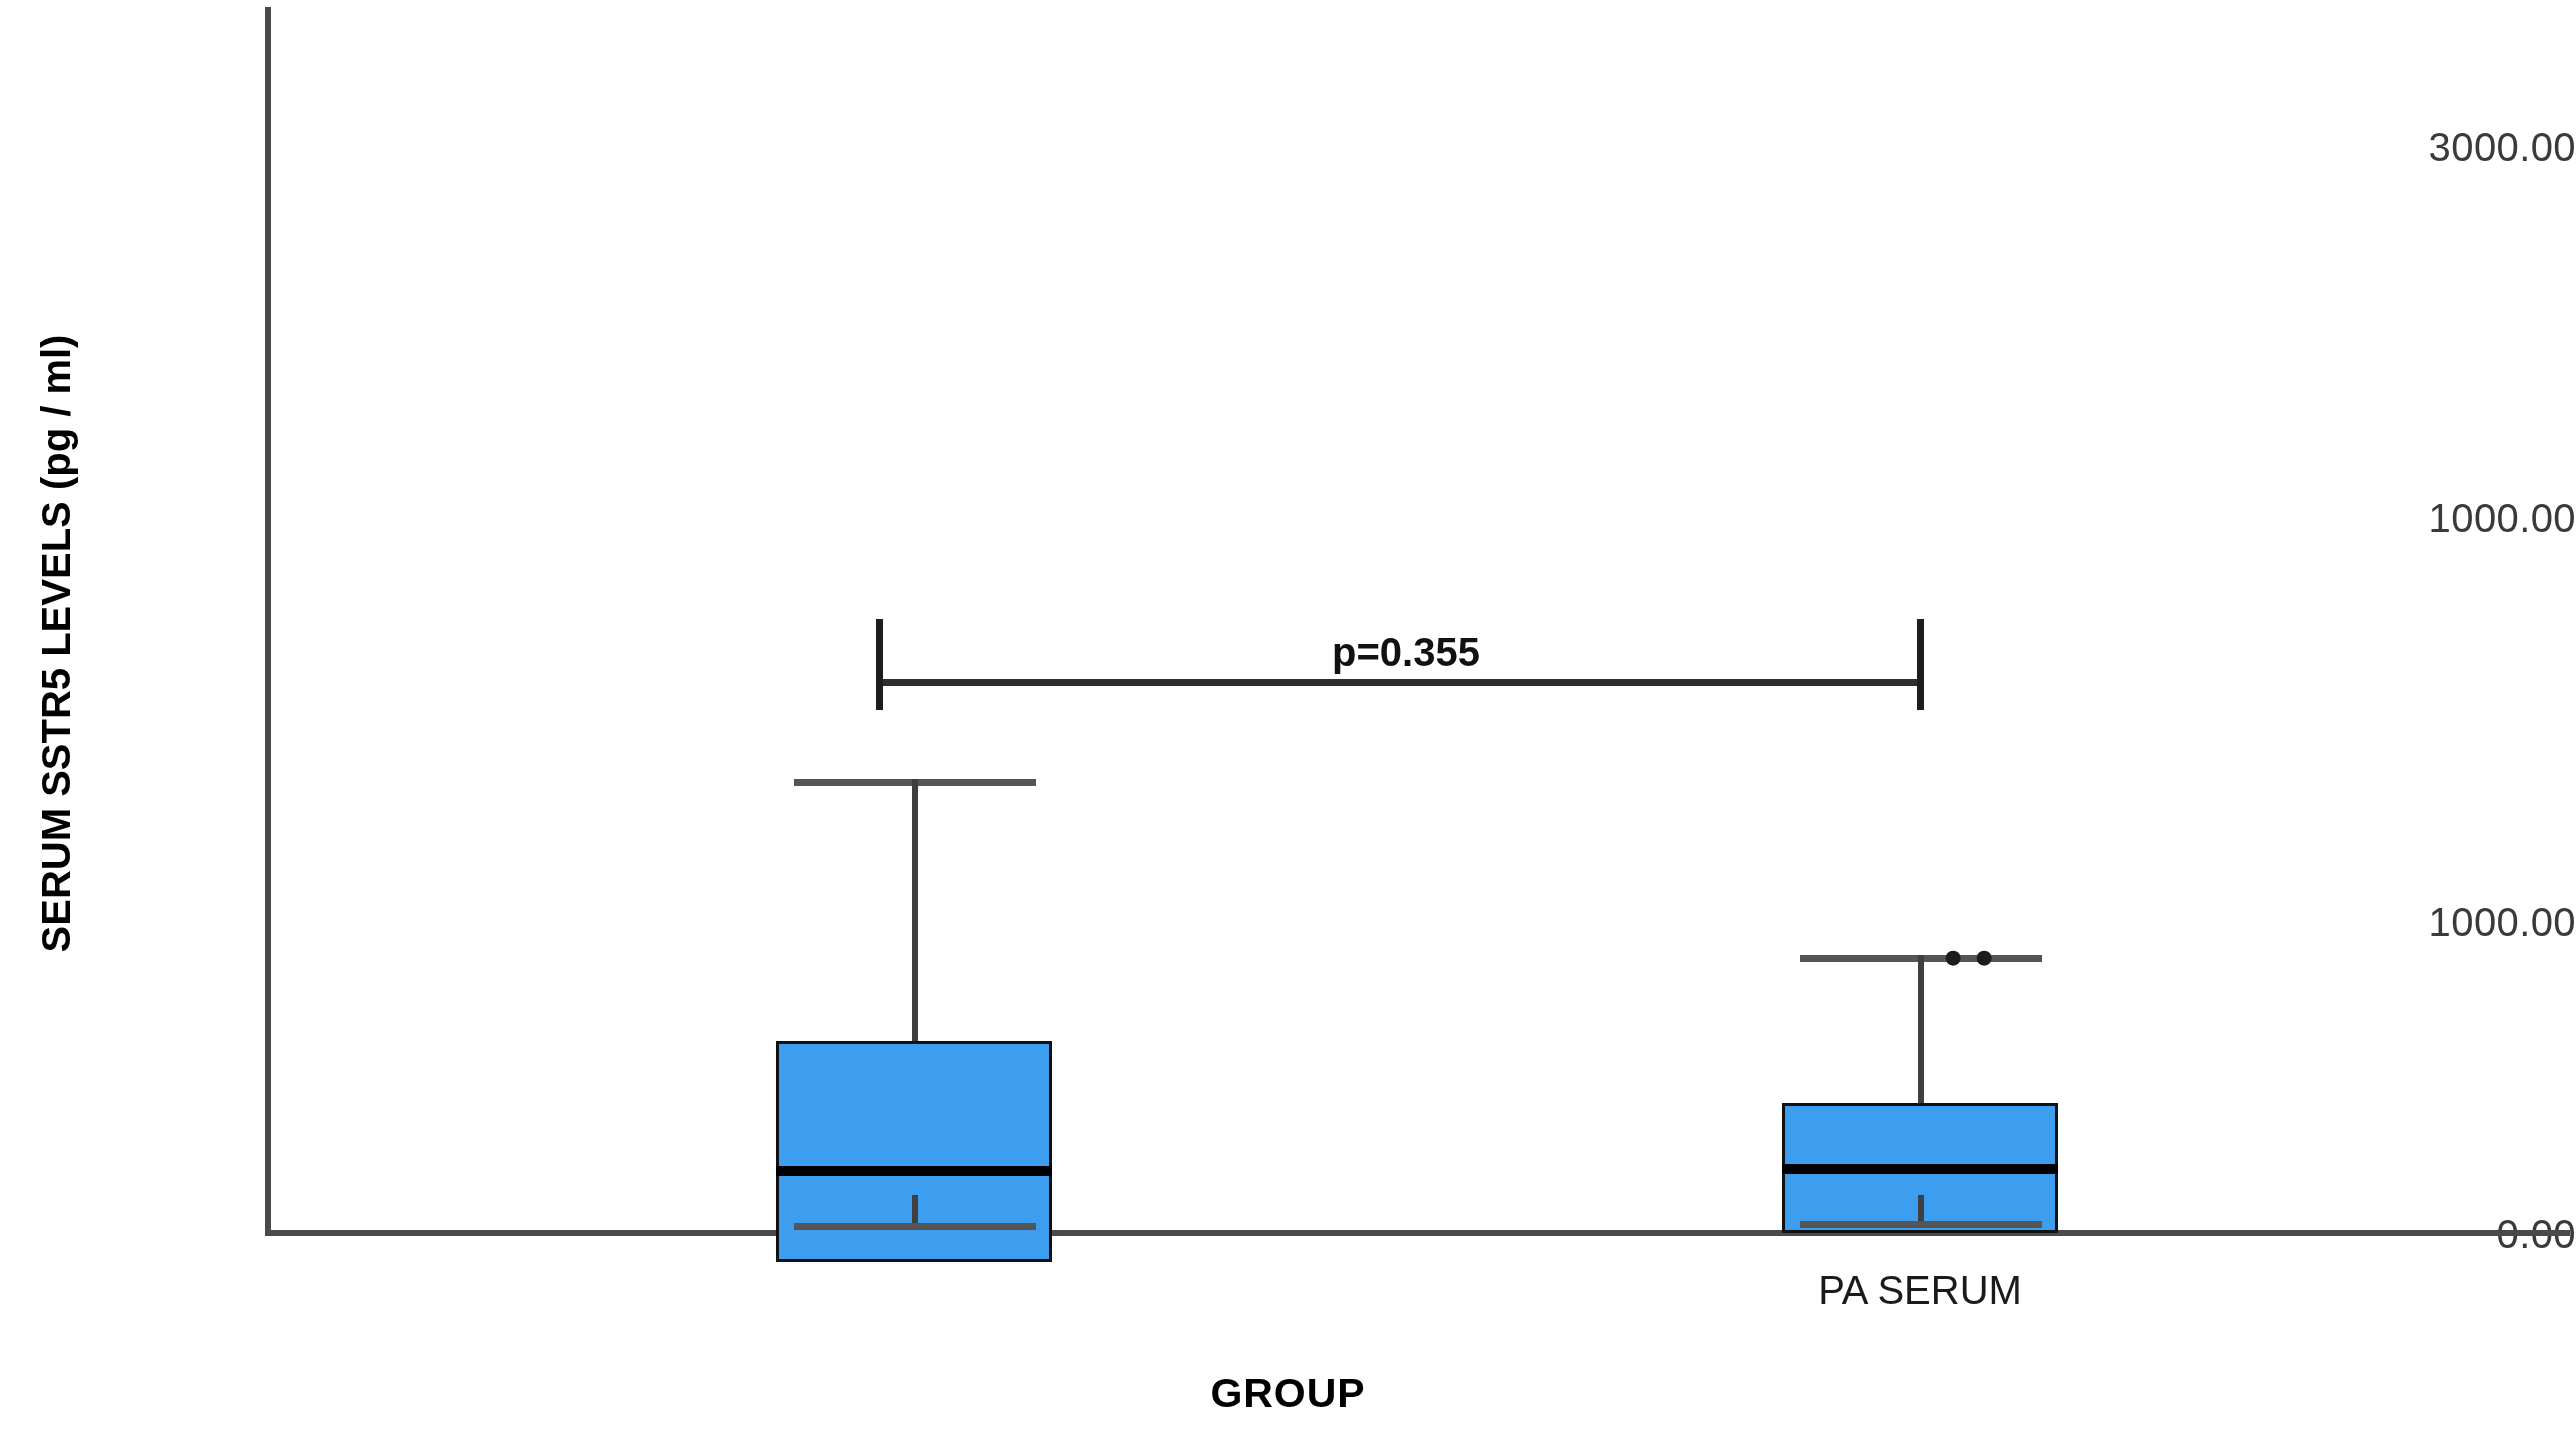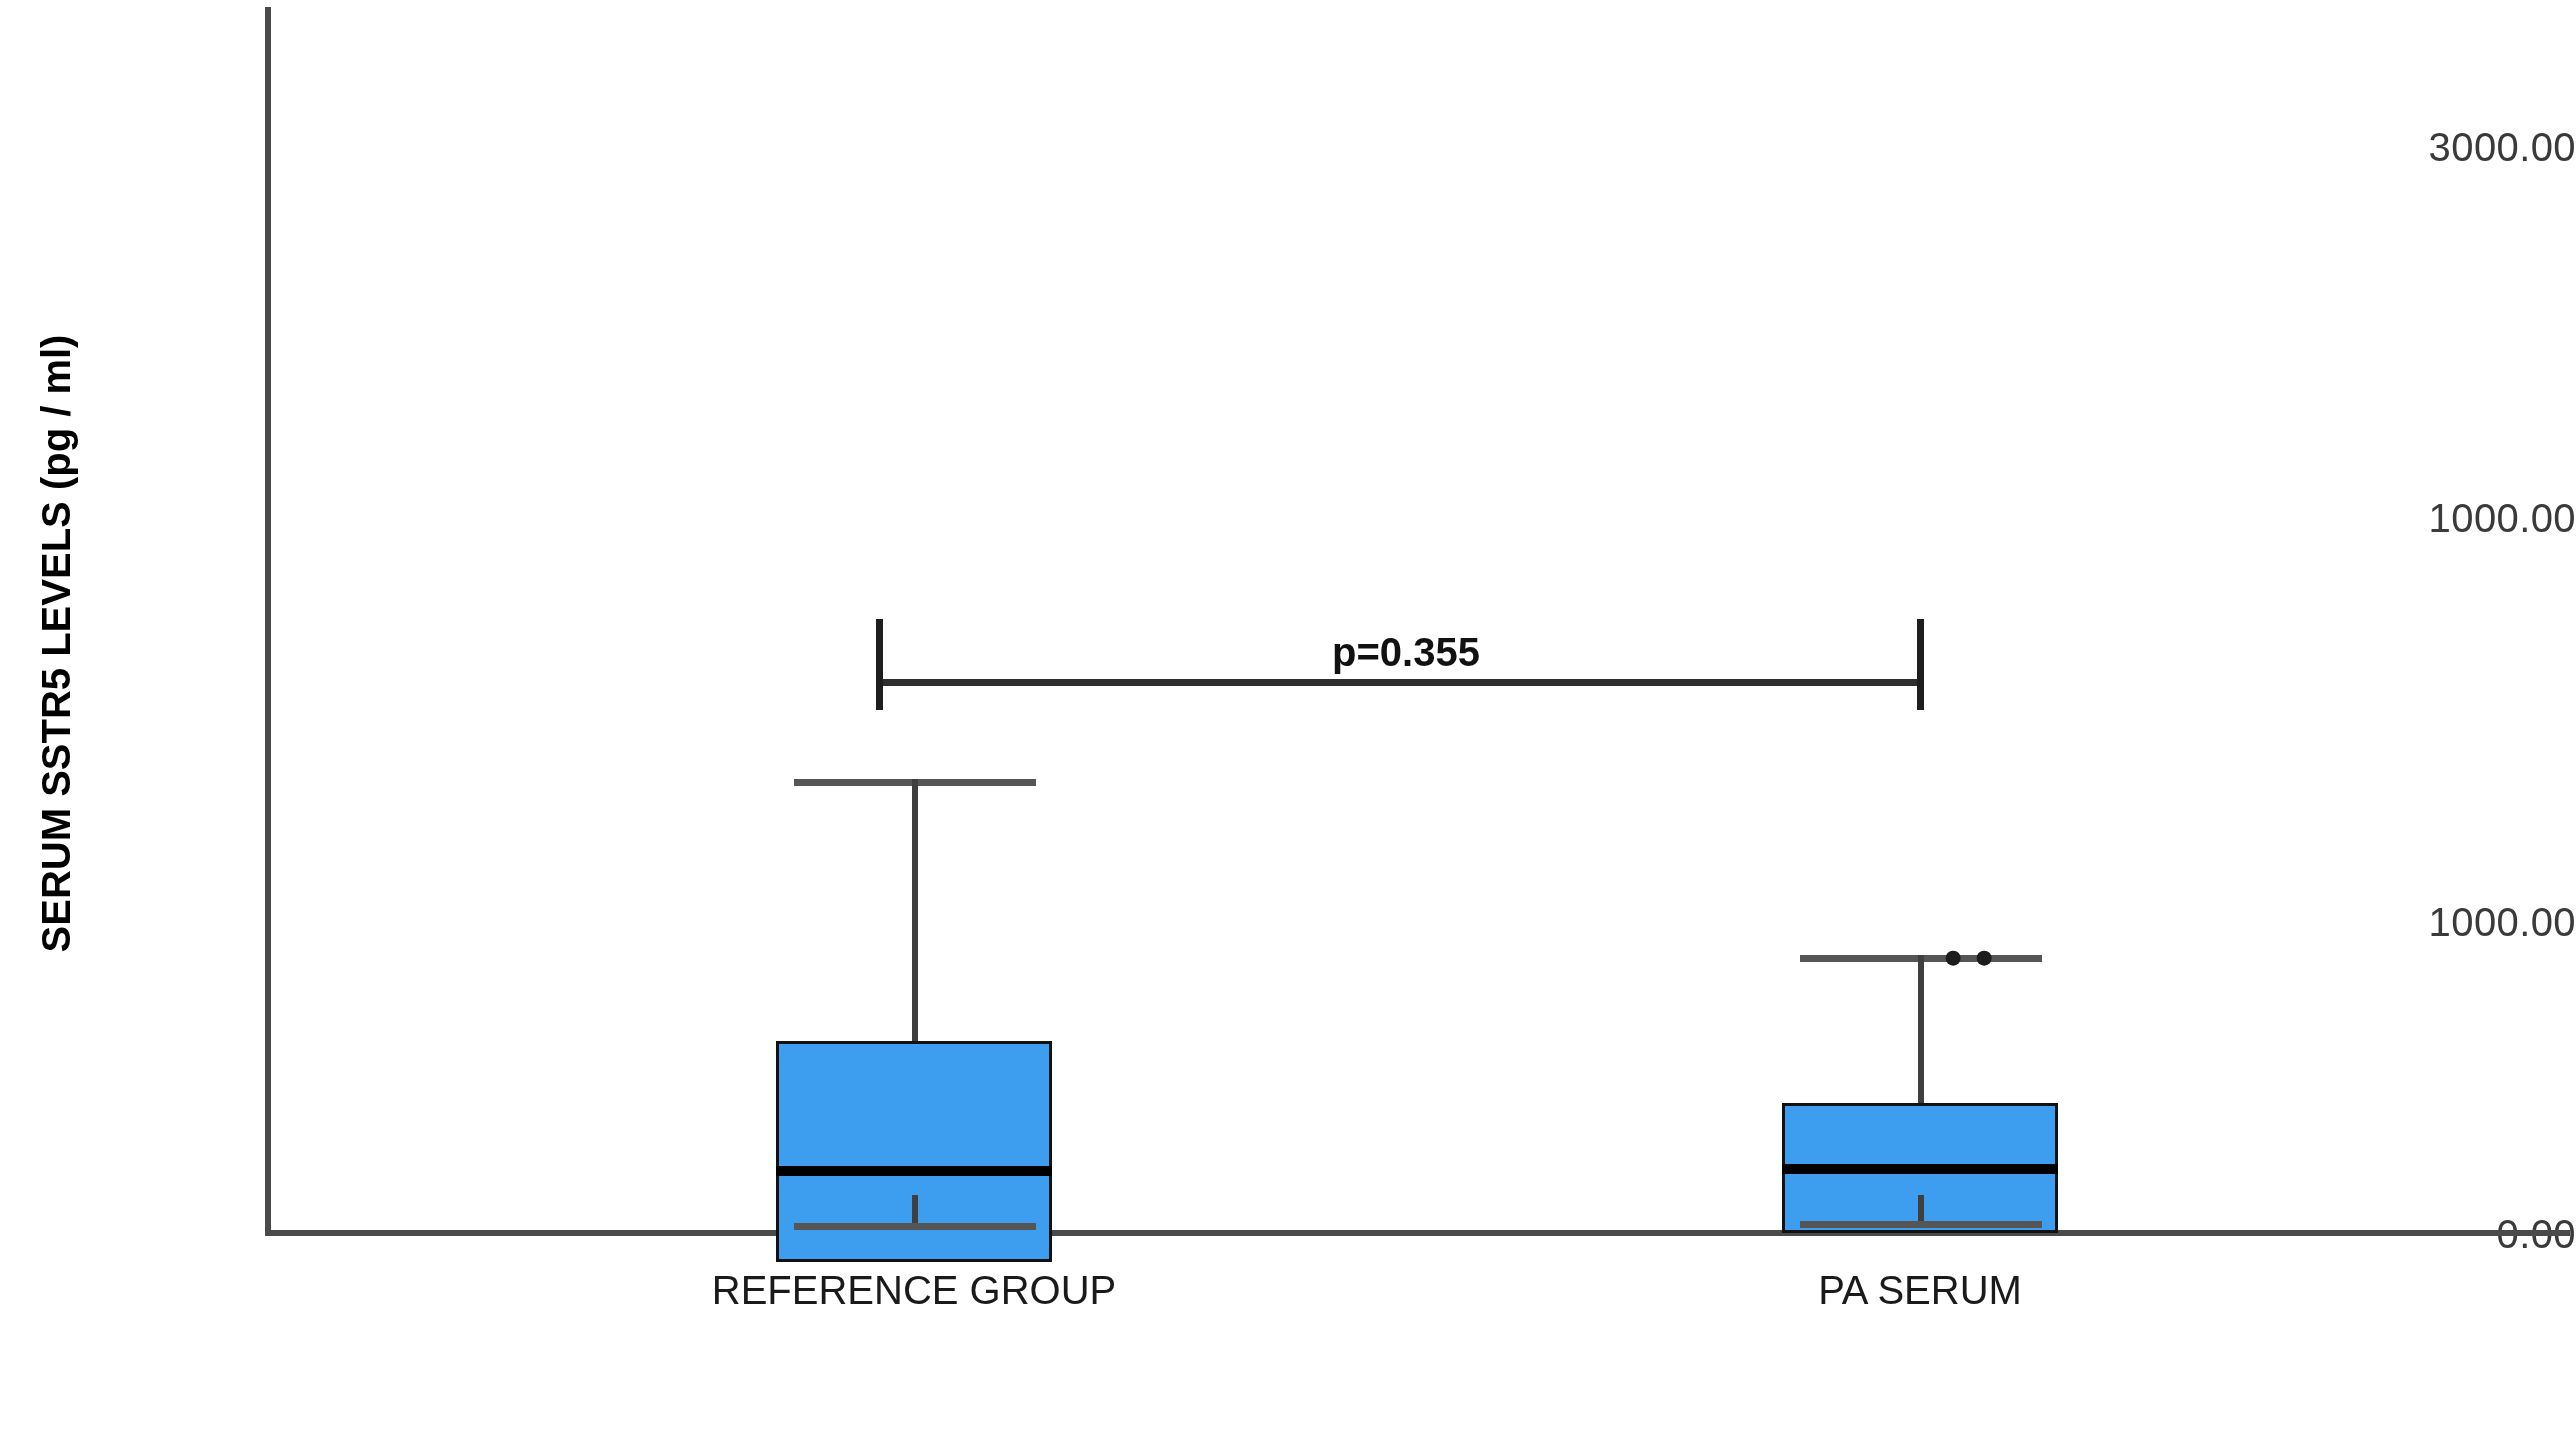--- a/index.html
+++ b/index.html
@@ -161,18 +161,18 @@
   <div class="box-rect" style="left:1782px; top:1103px; width:276px; height:130px; background:#3d9ef0;"></div>
   <div class="median-line" style="left:1782px; top:1164px; width:276px;"></div>
   <div class="whisker-stem" style="left:1918px; top:1195px; height:30px;"></div>
   <div class="whisker-cap" style="left:1800px; top:1221px; width:242px;"></div>
 
   <div id="sig-bar" style="left:878px; top:679px; width:1046px;"></div>
   <div class="sig-tick" style="left:876px; top:619px; height:91px;"></div>
   <div class="sig-tick" style="left:1917px; top:619px; height:91px;"></div>
   <div id="sig-label" style="left:1406px; top:675px;text-align:right;">p=0.355</div>
 
-  <div class="x-tick-label" style="left:914px;">REFERENCE GROUP</div>
   <div class="x-tick-label" style="left:1920px;">PA SERUM</div>
 
+  <div id="x-axis-title">GROUP</div>
 
 </div>
 
 
 </body></html>

